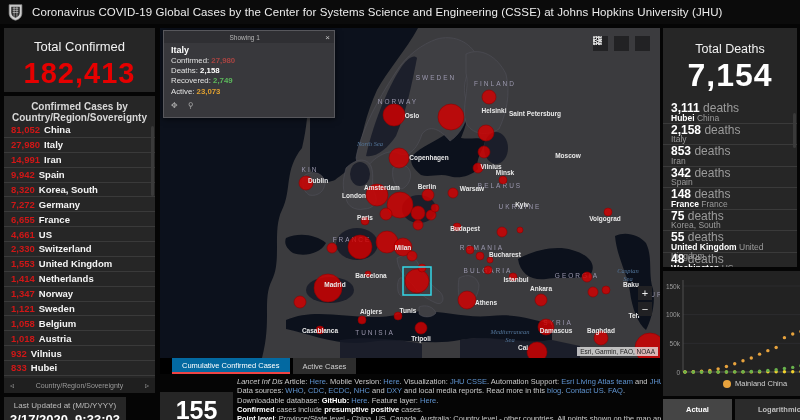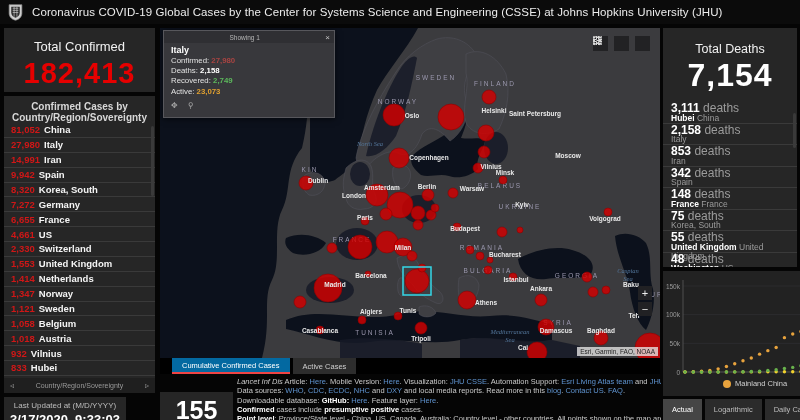--- a/index.html
+++ b/index.html
@@ -73,21 +73,21 @@
   .drow .l1 .u{color:#9c9c9c;}
   .drow .l2{font-size:8.5px;line-height:9.5px;}
   .drow .l2 .rg{color:#fff;font-weight:bold;}
   .drow .l2 .co{color:#9c9c9c;}
 
   .chartpanel{position:absolute;left:663px;top:271px;width:137px;height:125px;background:#222;overflow:hidden;}
   .legend{position:absolute;left:60px;top:108px;display:flex;gap:16px;white-space:nowrap;}
   .legend .li{display:flex;align-items:center;gap:4px;color:#cfcfcf;font-size:7.5px;}
   .legend .dot{width:8px;height:8px;border-radius:50%;}
   .ctabs{position:absolute;left:663px;top:399px;width:137px;height:21px;display:flex;gap:3px;}
-  .ctab{height:100%;display:flex;align-items:center;justify-content:center;font-size:7.5px;padding:0 9px;cursor:pointer;white-space:nowrap;box-sizing:border-box;}
+  .ctab{height:100%;display:flex;align-items:center;justify-content:center;font-size:7.5px;padding:0 23px;cursor:pointer;white-space:nowrap;box-sizing:border-box;font-weight:bold;}
   .ctab.on{background:#454545;color:#fff;}
   .ctab.off{background:#2b2b2b;color:#bdbdbd;}
 </style>
 </head>
 <body>
 
 <div class="app">
 
   <div class="hdr">
     <svg class="logo" viewBox="0 0 20 24">

